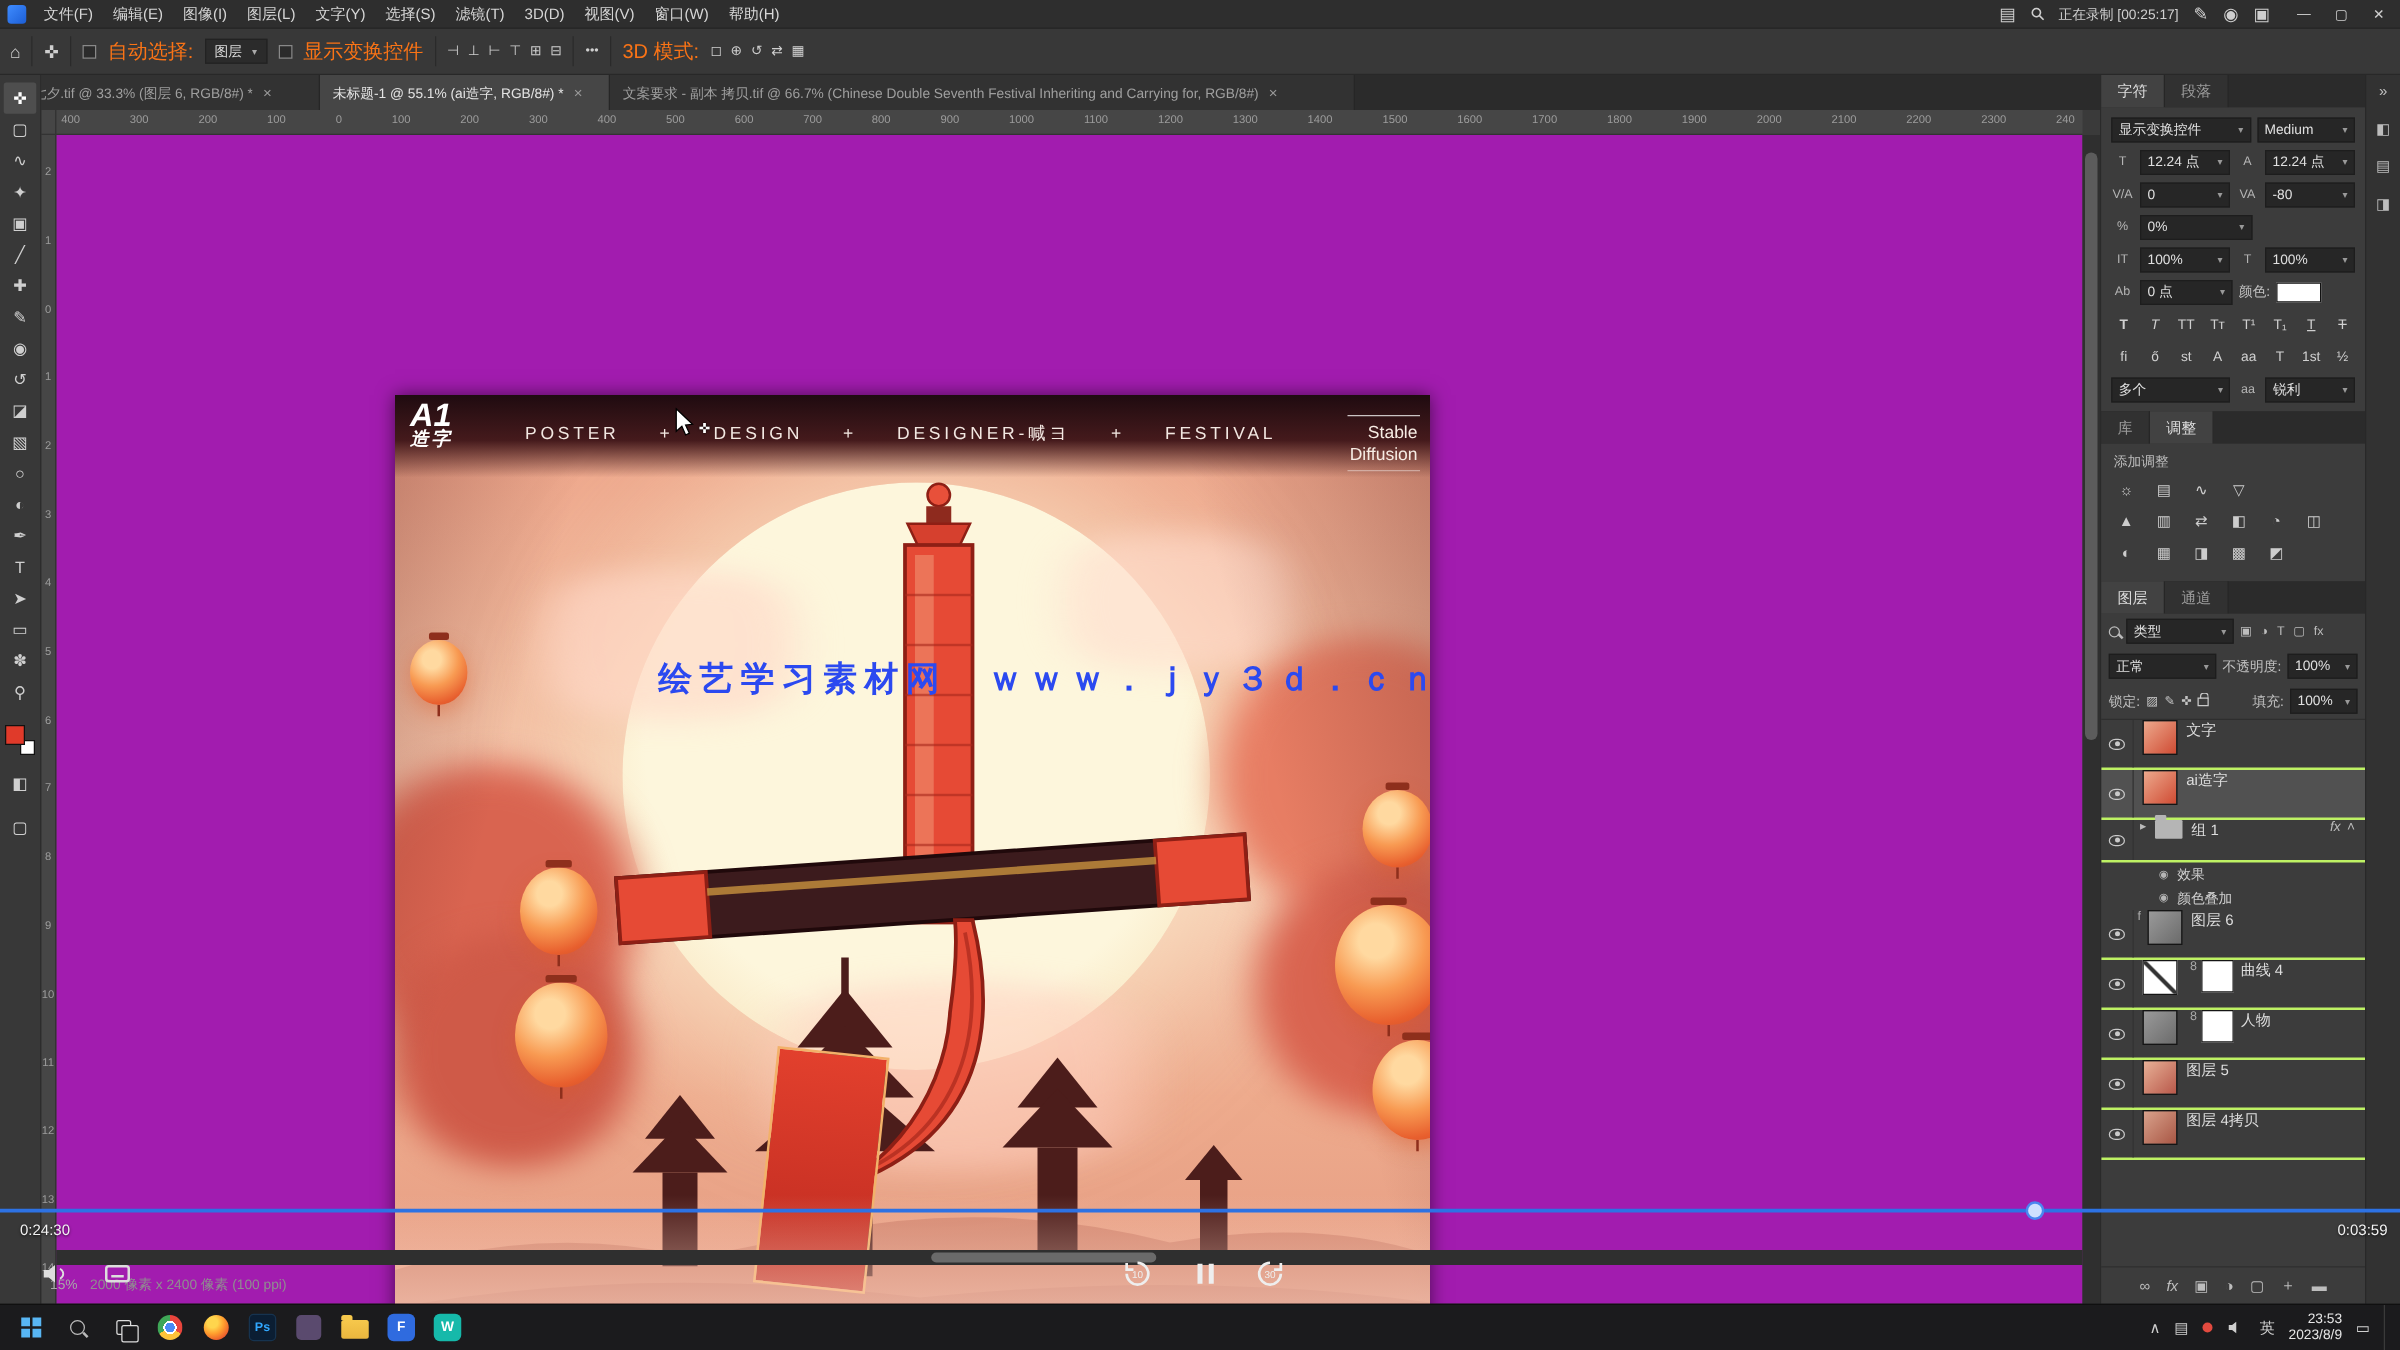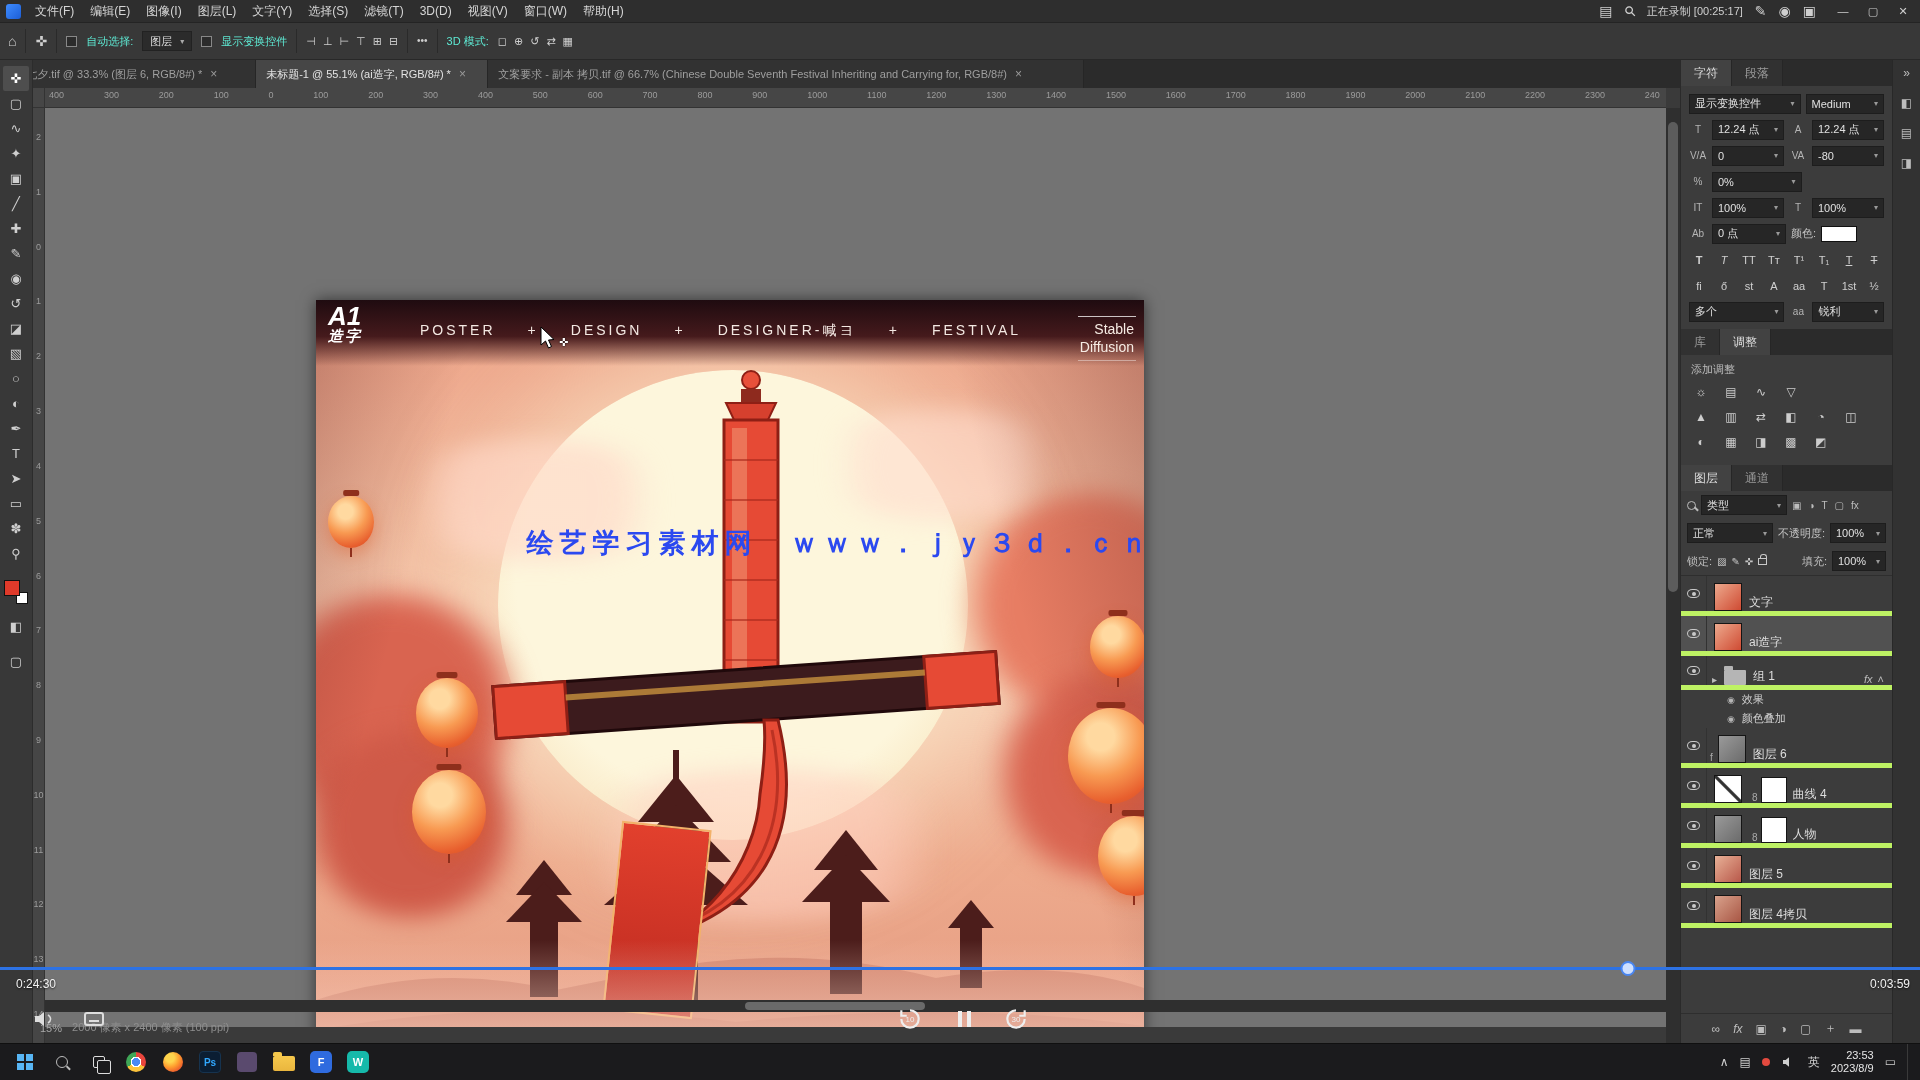--- a/index.html
+++ b/index.html
@@ -18,21 +18,21 @@
 .win-controls{display:flex;}
 .win-btn{width:30px;height:23px;display:flex;align-items:center;justify-content:center;color:#cfcfcf;font-size:11px;}
 
 
 .optionsbar{position:absolute;left:0;top:23px;width:100%;height:37px;background:#383838;border-bottom:1px solid #282828;display:flex;align-items:center;gap:9px;padding:0 8px;z-index:49;}
 .sep{width:1px;height:24px;background:#2a2a2a;flex:0 0 auto;}
 .opt-icon{color:#cfcfcf;font-size:14px;line-height:1;}
 .dropdown{background:#2b2b2b;border:1px solid #222;height:20px;display:inline-flex;align-items:center;gap:8px;padding:0 7px;color:#ddd;font-size:11px;white-space:nowrap;}
 .dropdown::after{content:"▾";font-size:8px;color:#aaa;}
 .checkbox{width:11px;height:11px;border:1px solid #888;background:#2b2b2b;display:inline-block;flex:0 0 auto;}
-.opt-label{font-size:11px;color:#5eead4;white-space:nowrap;}
+.opt-label{font-size:16px;color:#f97316;white-space:nowrap;}
 .icon-group{display:flex;gap:7px;color:#bfbfbf;font-size:11px;align-items:center;}
 
 
 .tabsbar{position:absolute;left:0;top:60px;width:1680px;height:28px;background:#2b2b2b;display:flex;align-items:flex-end;z-index:40;}
 .chev{color:#9a9a9a;font-size:11px;padding:0 4px 6px 6px;}
 .tab{height:28px;display:flex;align-items:center;gap:8px;padding:0 10px;background:#323232;border-right:1px solid #262626;color:#9f9f9f;font-size:11px;white-space:nowrap;overflow:hidden;flex:0 0 auto;}
 .tab-title{overflow:hidden;text-overflow:ellipsis;}
 .tab.active{background:#464646;color:#e3e3e3;}
 .tclose{color:#9a9a9a;font-size:12px;}
 
@@ -47,21 +47,21 @@
 .tb-extra{display:flex;flex-direction:column;align-items:center;margin-top:10px;gap:10px;color:#cfcfcf;font-size:12px;}
 
 
 .ruler-corner{position:absolute;left:33px;top:88px;width:12px;height:20px;background:#464646;border-right:1px solid #333;border-bottom:1px solid #333;z-index:31;}
 .hruler{position:absolute;left:45px;top:88px;width:1621px;height:20px;background:#464646;border-bottom:1px solid #333;display:flex;justify-content:space-between;padding:2px 6px 0 4px;z-index:30;}
 .hruler span{font-size:9px;color:#9c9c9c;}
 .vruler{position:absolute;left:33px;top:108px;width:12px;height:935px;background:#464646;border-right:1px solid #333;display:flex;flex-direction:column;justify-content:space-between;align-items:center;padding:24px 0;z-index:30;}
 .vruler span{font-size:9px;color:#9c9c9c;}
 
 
-.canvas{position:absolute;left:45px;top:92px;width:1621px;height:935px;background:#737373;overflow:hidden;z-index:10;}
+.canvas{position:absolute;left:45px;top:108px;width:1621px;height:935px;background:#a21caf;overflow:hidden;z-index:10;}
 .poster{position:absolute;left:271px;top:208px;width:828px;height:780px;overflow:hidden;box-shadow:0 0 14px rgba(0,0,0,.55);
  background:linear-gradient(180deg,#eda287 0%,#f2bb9e 28%,#f6ccb2 50%,#eeab8d 72%,#e2977f 100%);}
 .poster::after{content:"";position:absolute;inset:0;z-index:2;pointer-events:none;
  background:linear-gradient(105deg,rgba(90,25,25,.30) 0%,rgba(0,0,0,0) 16%),linear-gradient(255deg,rgba(90,25,25,.32) 0%,rgba(0,0,0,0) 20%);}
 .moon{position:absolute;left:182px;top:70px;width:470px;height:470px;border-radius:50%;z-index:1;
  background:radial-gradient(circle at 50% 45%,#fdf6dc 0 62%,#f9e8c4 80%,#f3d6ab 100%);
  box-shadow:0 0 90px 35px rgba(253,238,205,.5);}
 .blob{position:absolute;border-radius:50%;filter:blur(11px);z-index:2;}
 .pagodas{position:absolute;left:0;top:370px;width:828px;height:410px;z-index:3;}
 .lantern{position:absolute;border-radius:50%;z-index:4;
@@ -107,21 +107,21 @@
 .adjrow{display:flex;gap:10px;margin-bottom:9px;}
 .adjicon{width:20px;height:16px;display:flex;align-items:center;justify-content:center;color:#cdcdcd;font-size:12px;}
 .layerspanel{flex:1;display:flex;flex-direction:column;background:#3c3c3c;min-height:0;}
 .lctrl{padding:4px 6px;display:flex;align-items:center;gap:5px;}
 .mag{width:9px;height:9px;border:1.5px solid #bbb;border-radius:50%;position:relative;display:inline-block;flex:0 0 auto;}
 .mag::after{content:"";position:absolute;width:5px;height:1.5px;background:#bbb;right:-4px;bottom:-1px;transform:rotate(45deg);}
 .lock{width:9px;height:7px;border:1px solid #c9c9c9;position:relative;display:inline-block;}
 .lock::before{content:"";position:absolute;left:1px;top:-5px;width:5px;height:4px;border:1px solid #c9c9c9;border-bottom:none;border-radius:3px 3px 0 0;}
 .small-lbl{font-size:11px;color:#c0c0c0;white-space:nowrap;}
 .layerlist{flex:1;overflow:hidden;border-top:1px solid #2e2e2e;}
-.layer{display:flex;align-items:flex-end;height:40px;border-bottom:5px solid #bef264;padding-right:4px;}
+.layer{display:flex;align-items:flex-start;height:40px;border-bottom:2px solid #bef264;padding-right:4px;}
 .layer.selected{background:#515151;}
 .layer.grp{height:34px;}
 .eyecell{width:26px;flex:0 0 26px;display:flex;align-items:center;justify-content:center;border-right:1px solid #323232;height:100%;}
 .eye{width:13px;height:9px;border:1px solid #c9c9c9;border-radius:50% / 60%;position:relative;}
 .eye::after{content:"";position:absolute;left:50%;top:50%;width:4px;height:4px;background:#c9c9c9;border-radius:50%;transform:translate(-50%,-50%);}
 .thumb{width:28px;height:28px;border:1px solid #151515;margin:0 7px;background:linear-gradient(135deg,#eda98d,#cf4b33);flex:0 0 auto;}
 .thumb.gray{background:linear-gradient(135deg,#9a9a9a,#6b6b6b);}
 .thumb.curve{background:linear-gradient(45deg,transparent 44%,#333 47%,#333 53%,transparent 56%),#fff;}
 .mask{width:26px;height:26px;background:#fff;border:1px solid #151515;flex:0 0 auto;margin-right:6px;}
 .lname{font-size:12px;color:#ddd;white-space:nowrap;overflow:hidden;}

